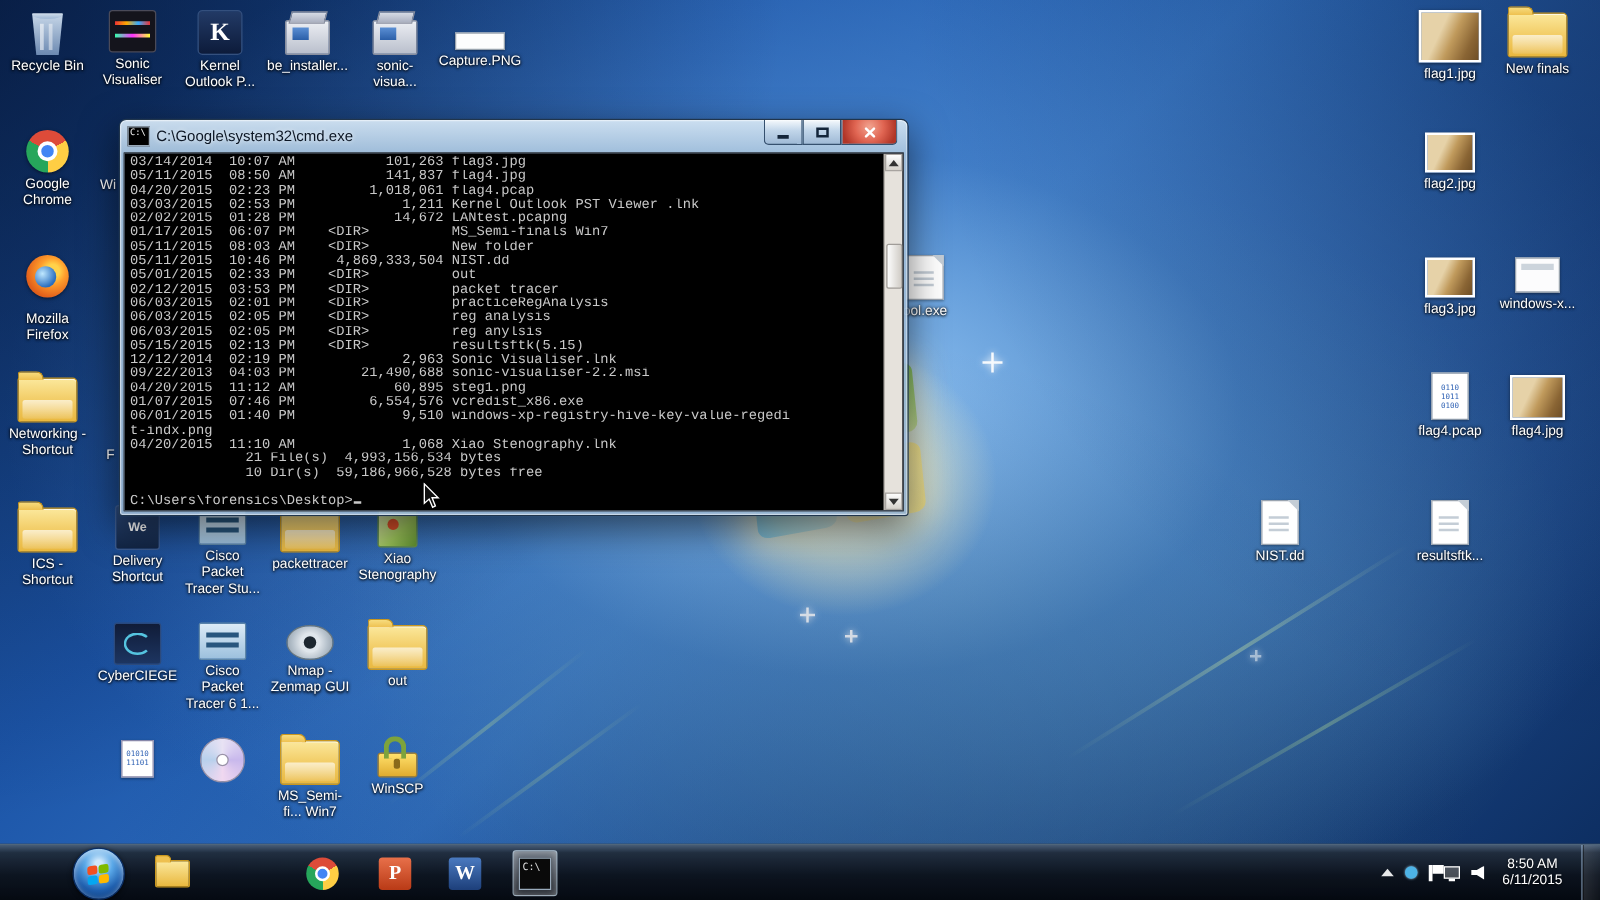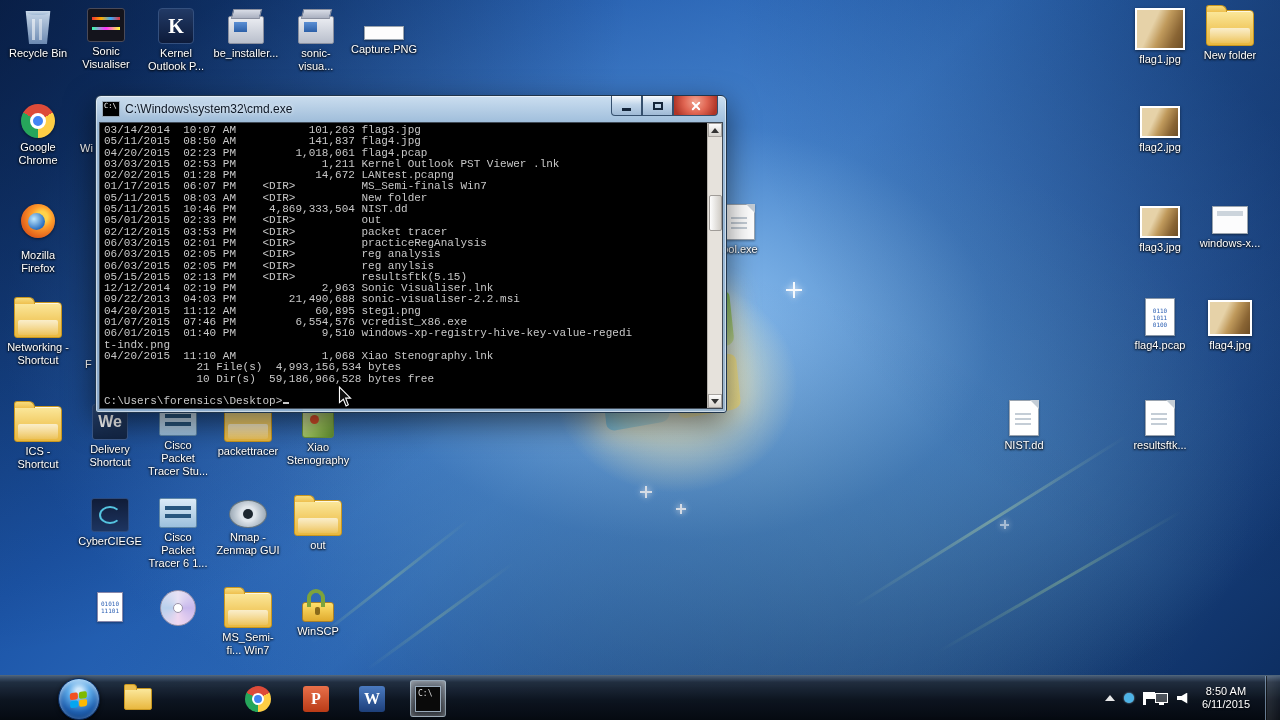--- a/index.html
+++ b/index.html
@@ -54,21 +54,21 @@
   .t-kernel{width:34px;height:34px;border-radius:4px;background:linear-gradient(#223a66,#0d1b3a);border:1px solid #34507e;}
   .t-kernel .glyph{color:#fff;font-weight:bold;font-size:20px;font-family:"Liberation Serif",serif;}
   .t-installer{width:34px;height:26px;background:linear-gradient(#eceef3,#b9bfcc);border:1px solid #8a90a0;border-radius:2px;margin-top:8px;}
   .t-installer::before{content:'';position:absolute;top:-8px;left:3px;width:27px;height:8px;background:linear-gradient(#d8dce6,#aab0c0);border:1px solid #8a90a0;transform:skewX(-14deg);}
   .t-installer::after{content:'';position:absolute;left:5px;top:5px;width:13px;height:10px;background:linear-gradient(#5b8fd4,#2b5fa8);}
   .t-imgwide{width:38px;height:12px;background:#fdfdfd;border:1px solid #9aa4ae;box-shadow:0 1px 2px rgba(0,0,0,.4);}
   .t-sonic{width:36px;height:32px;background:#14141c;border:1px solid #4a4a58;border-radius:3px;}
   .t-sonic::before{content:'';position:absolute;left:4px;right:4px;top:8px;height:3px;background:linear-gradient(90deg,#e33,#fa0,#3af,#e33);}
   .t-sonic::after{content:'';position:absolute;left:4px;right:4px;top:18px;height:3px;background:linear-gradient(90deg,#3fa,#f3f,#ff3);}
   .t-delivery{width:34px;height:34px;border-radius:3px;background:linear-gradient(#2c4a7c,#122544);border:1px solid #3c5a8c;}
-  .t-delivery .glyph{color:#fff;font-weight:bold;font-size:16px;}
+  .t-delivery .glyph{color:#fff;font-weight:bold;font-size:10px;}
   .t-cisco{width:36px;height:28px;background:linear-gradient(#dcebf7,#9cc0dd);border:1px solid #5f87a8;border-radius:2px;}
   .t-cisco::after{content:'';position:absolute;left:5px;top:7px;width:26px;height:4px;background:#28567e;box-shadow:0 8px 0 #28567e;}
   .t-cyberciege{width:36px;height:32px;background:linear-gradient(#101c38,#1d3561);border:1px solid #2c4a7c;border-radius:3px;}
   .t-cyberciege::after{content:'';position:absolute;inset:7px;border:2px solid #55c4e0;border-right-color:transparent;border-radius:50%;}
   .t-binary{width:24px;height:28px;background:#fff;border:1px solid #88a;box-shadow:0 1px 2px rgba(0,0,0,.35);}
   .t-binary .glyph{font-family:"DejaVu Sans Mono",monospace;font-size:6px;line-height:7px;color:#2b5fb3;white-space:pre;}
   .t-dvd{width:34px;height:34px;border-radius:50%;background:conic-gradient(#e8e2f4,#c8b8ec,#f0d8f0,#b8d0ec,#e8e2f4);border:1px solid #9a93a8;}
   .t-dvd::after{content:'';position:absolute;inset:12px;background:#fff;border:1px solid #9a93a8;border-radius:50%;}
   .t-zenmap{width:36px;height:26px;border-radius:50%;background:radial-gradient(circle,#f2f5f8 0 20%,#b9c4ce 60%,#8795a2);border:1px solid #67767f;}
   .t-zenmap::after{content:'';position:absolute;left:50%;top:50%;transform:translate(-50%,-50%);width:10px;height:10px;background:#1d2730;border-radius:50%;box-shadow:0 0 0 3px #dfe6ec;}
@@ -287,21 +287,21 @@
       <div class="dicon" style="left: 712px; top: 204px; width: 56px;">
         <div class="ig t-page"></div>
         <div class="ilabel">ool.exe</div>
       </div>
       <div class="dicon" style="left: 1128px; top: 8px;">
         <div class="ig t-photo lg"></div>
         <div class="ilabel">flag1.jpg</div>
       </div>
       <div class="dicon" style="left: 1198px; top: 10px;">
         <div class="ig t-folder"></div>
-        <div class="ilabel">New folder</div>
+        <div class="ilabel">New finals</div>
       </div>
       <div class="dicon" style="left: 1128px; top: 106px;">
         <div class="ig t-photo"></div>
         <div class="ilabel">flag2.jpg</div>
       </div>
       <div class="dicon" style="left: 1128px; top: 206px;">
         <div class="ig t-photo"></div>
         <div class="ilabel">flag3.jpg</div>
       </div>
       <div class="dicon" style="left: 1198px; top: 206px;">
@@ -331,21 +331,21 @@
       <div class="lfrag" style="left: 80px; top: 142px;">Wi</div>
       <div class="lfrag" style="left: 80px; top: 246px; margin-left: 27px;">ste</div>
       <div class="lfrag" style="left: 85px; top: 358px;">F</div>
     </div>
 
   <div class="cmd-window">
     <div class="titlebar">
       <span class="cico">
           <span class="cico-glyph">C:\</span>
         </span>
-      <span class="title">C:\Windows\system32\cmd.exe</span>
+      <span class="title">C:\Google\system32\cmd.exe</span>
       <span class="winbtns">
         <span class="wbtn min">
             <i class="g-min"></i>
           </span>
         <span class="wbtn max">
             <i class="g-max"></i>
           </span>
         <span class="wbtn close">
             <i class="g-x1"></i>
             <i class="g-x2"></i>

